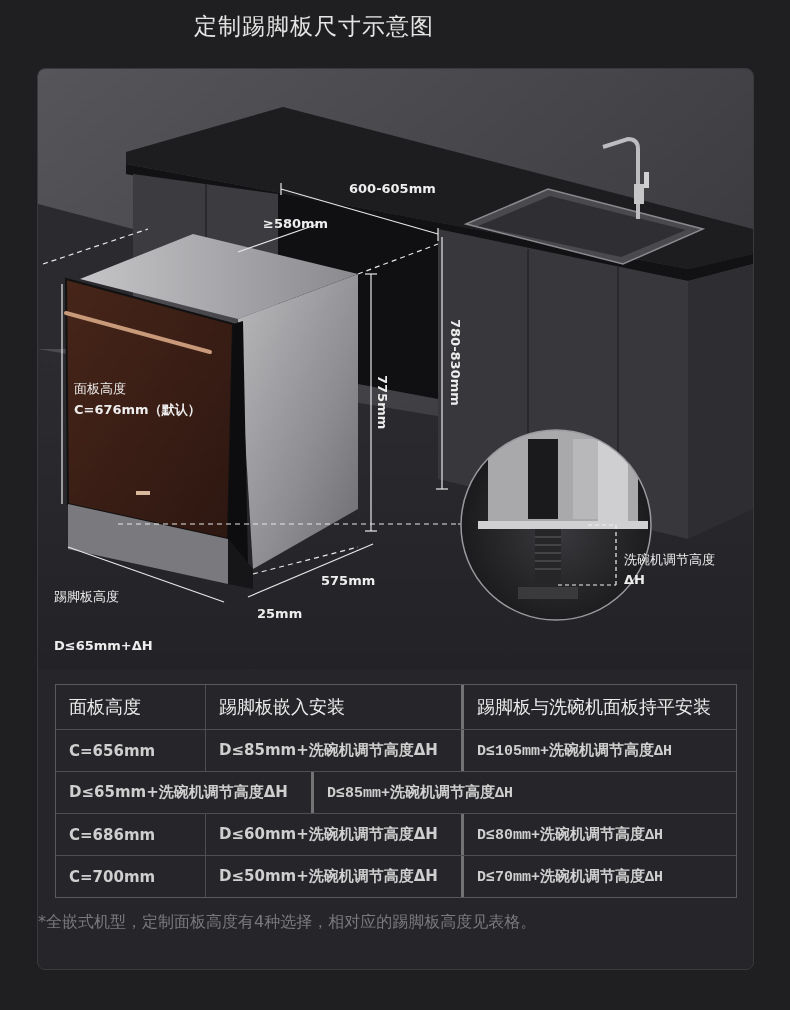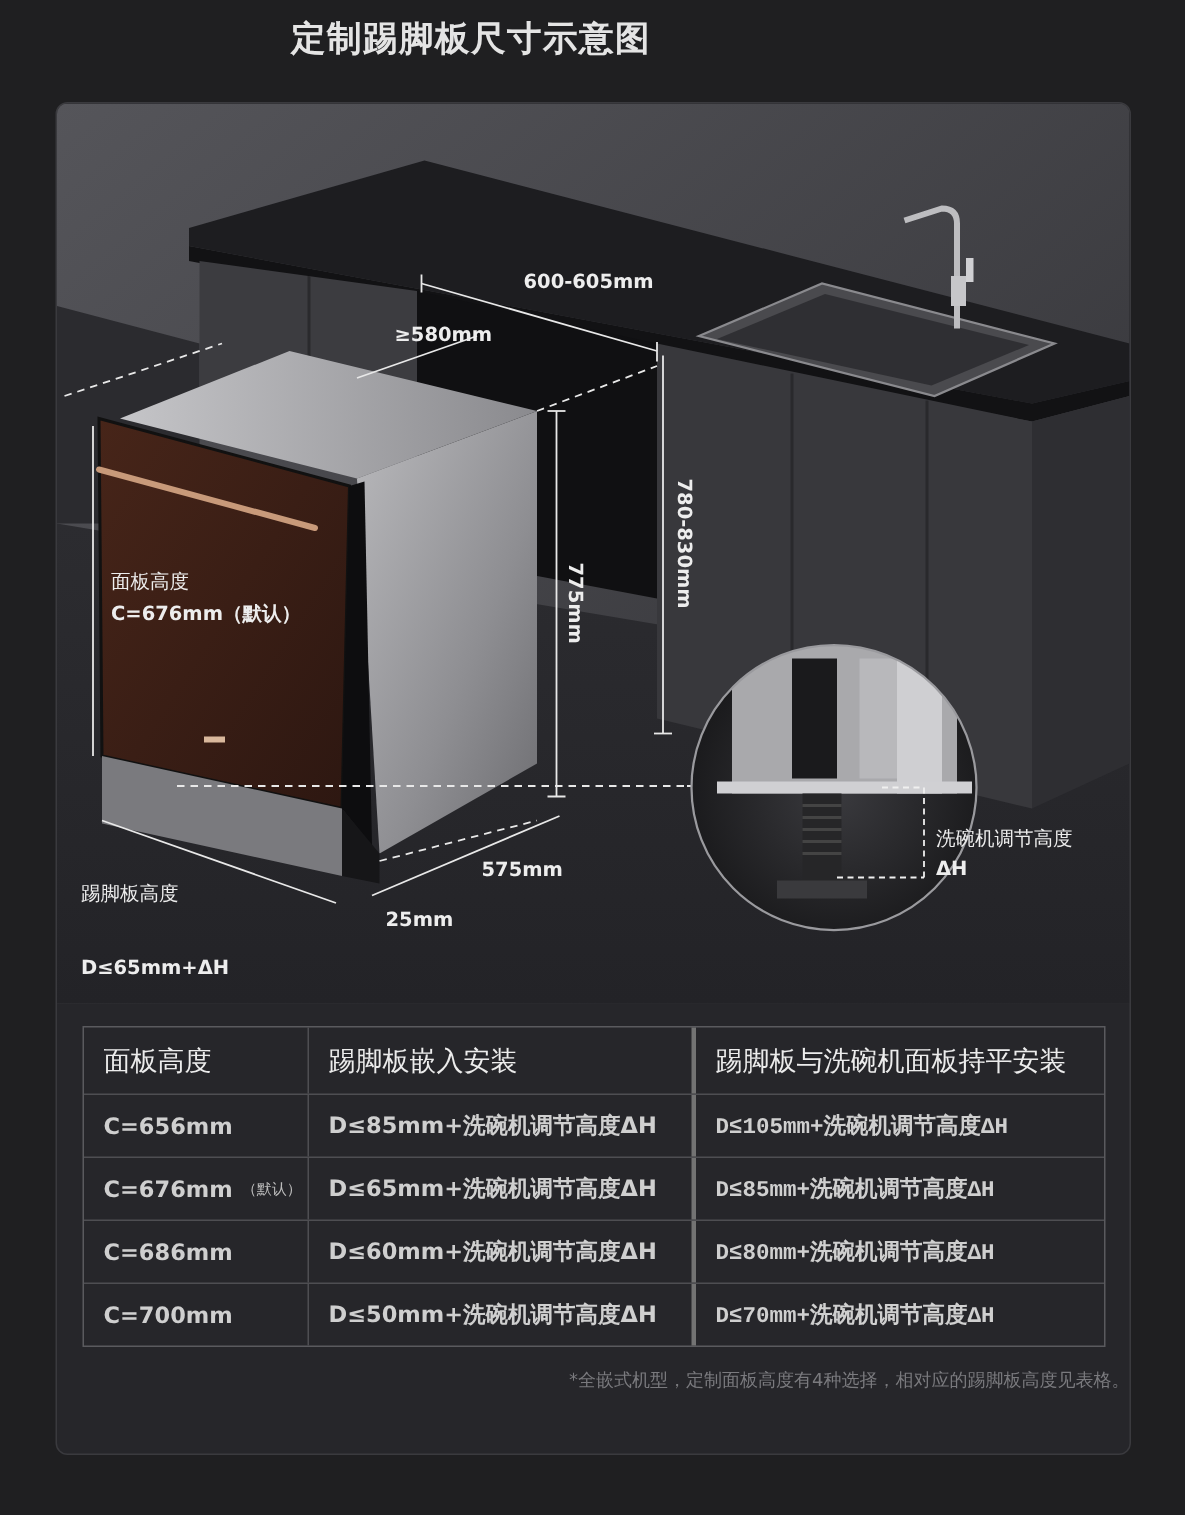--- a/index.html
+++ b/index.html
@@ -6,21 +6,21 @@
     body {
       width: 790px; height: 1010px; overflow: hidden;
       background: #1f1f21;
       font-family: "DejaVu Sans", "Liberation Sans", sans-serif;
       color: #e8e8e8;
       position: relative;
     }
     .title {
       position: absolute; top: 8px; left: 0; width: 628px;
       text-align: center; font-size: 23px; color: #e4e4e4;
-      letter-spacing: 1px; line-height: 36px; font-weight: bold;
+      letter-spacing: 1px; line-height: 36px;
     }
     .card {
       position: absolute; left: 37px; top: 68px; width: 715px; height: 900px;
       border-radius: 8px; overflow: hidden;
       background: #26262a;
       border: 1px solid #3a3a3e;
     }
     .scene { position: absolute; left: 0; top: 0; width: 715px; height: 600px; }
     .scene svg { position: absolute; left: 0; top: 0; }
     .lbl { position: absolute; color: #ededed; font-size: 13px; white-space: nowrap; line-height: 18px; }
@@ -37,21 +37,21 @@
       display: flex; align-items: center; padding-left: 13px; box-sizing: border-box;
       font-size: 15px; color: #cfcfcf; font-weight: bold;
     }
     .trow.head .tcell { font-size: 18px; color: #ececec; font-weight: normal; }
     .c1 { width: 150px; border-right: 1px solid #4e4e52; }
     .c2 { width: 258px; border-right: 3px solid #737373; }
     .c3 { width: 270px; font-family: Liberation Mono, monospace; }
     .small-note { font-size: 10px; font-weight: normal; color: #bdbdbd; margin-left: 6px; }
     .footnote {
       position: absolute; left: 0; width: 715px; top: 843px;
-      text-align: right; font-size: 12px; color: #7a7a7e;
+      text-align: left; font-size: 16px; color: #7a7a7e;
     }
   </style>
 </head>
 <body>
 
 <div class="title">定制踢脚板尺寸示意图</div>
 
 <div class="card">
   <div class="scene">
     <svg width="715" height="600" viewBox="0 0 715 600">
@@ -195,24 +195,20 @@
       <div class="tcell c3">踢脚板与洗碗机面板持平安装</div>
     </div>
     <div class="trow">
       <div class="tcell c1">
           <span>C=656mm</span>
         </div>
       <div class="tcell c2">D≤85mm+洗碗机调节高度ΔH</div>
       <div class="tcell c3">D≤105mm+洗碗机调节高度ΔH</div>
     </div>
     <div class="trow">
-      <div class="tcell c1">
-          <span>C=676mm</span>
-          <span class="small-note">（默认）</span>
-        </div>
       <div class="tcell c2">D≤65mm+洗碗机调节高度ΔH</div>
       <div class="tcell c3">D≤85mm+洗碗机调节高度ΔH</div>
     </div>
     <div class="trow">
       <div class="tcell c1">
           <span>C=686mm</span>
         </div>
       <div class="tcell c2">D≤60mm+洗碗机调节高度ΔH</div>
       <div class="tcell c3">D≤80mm+洗碗机调节高度ΔH</div>
     </div>

